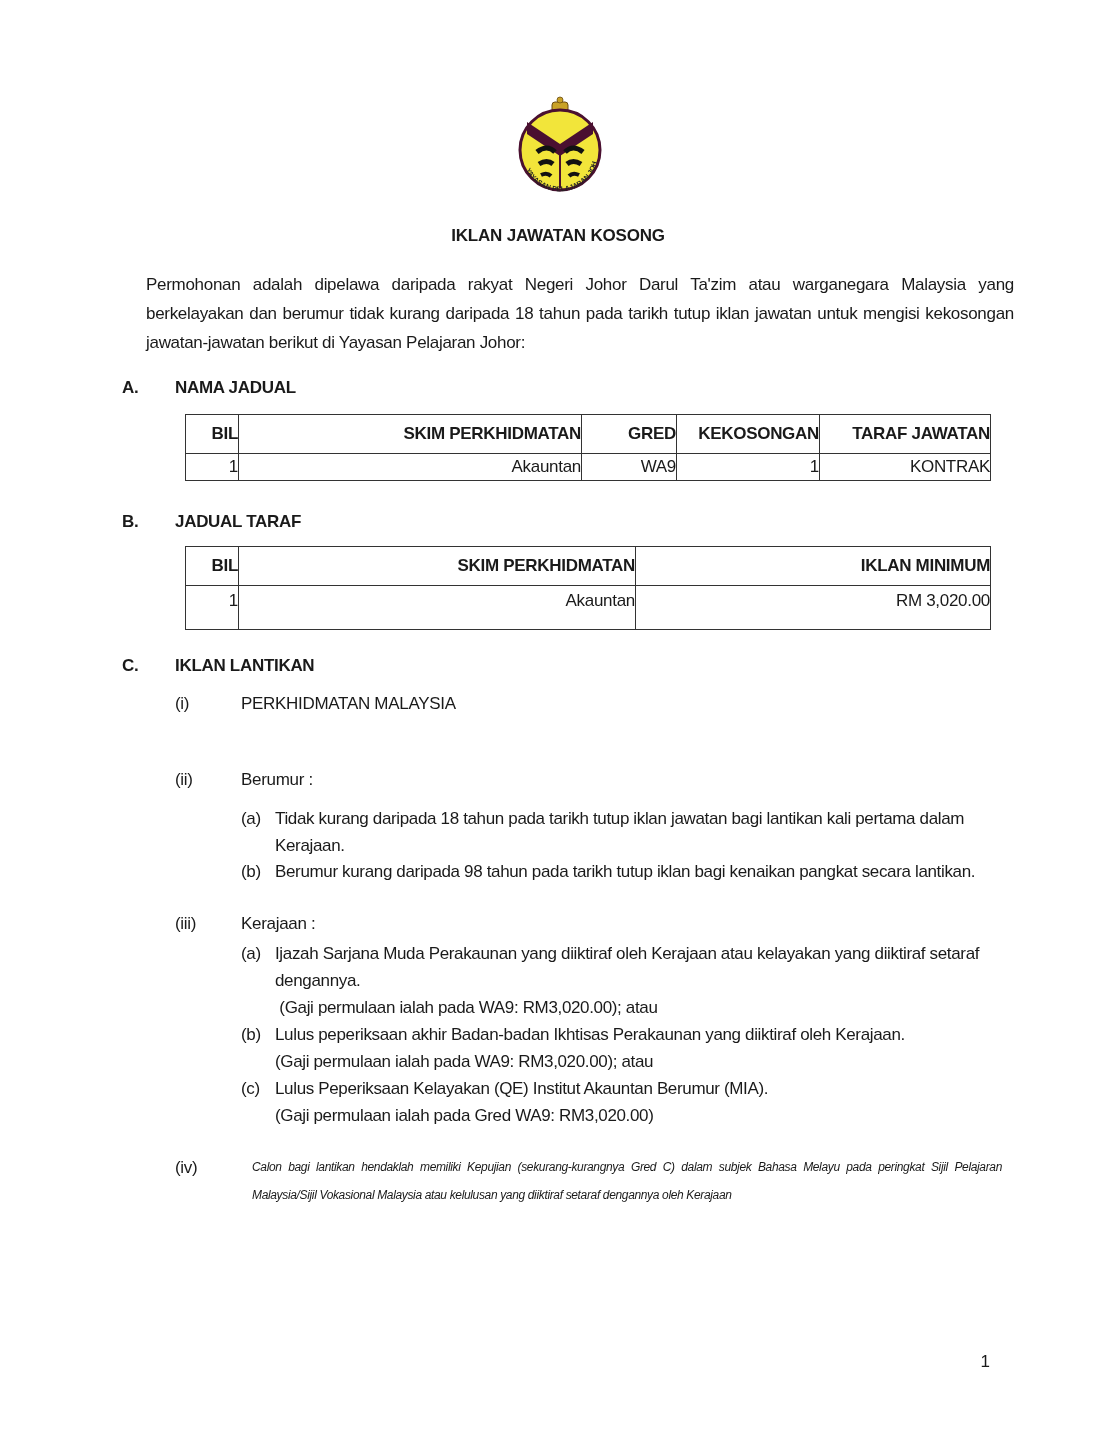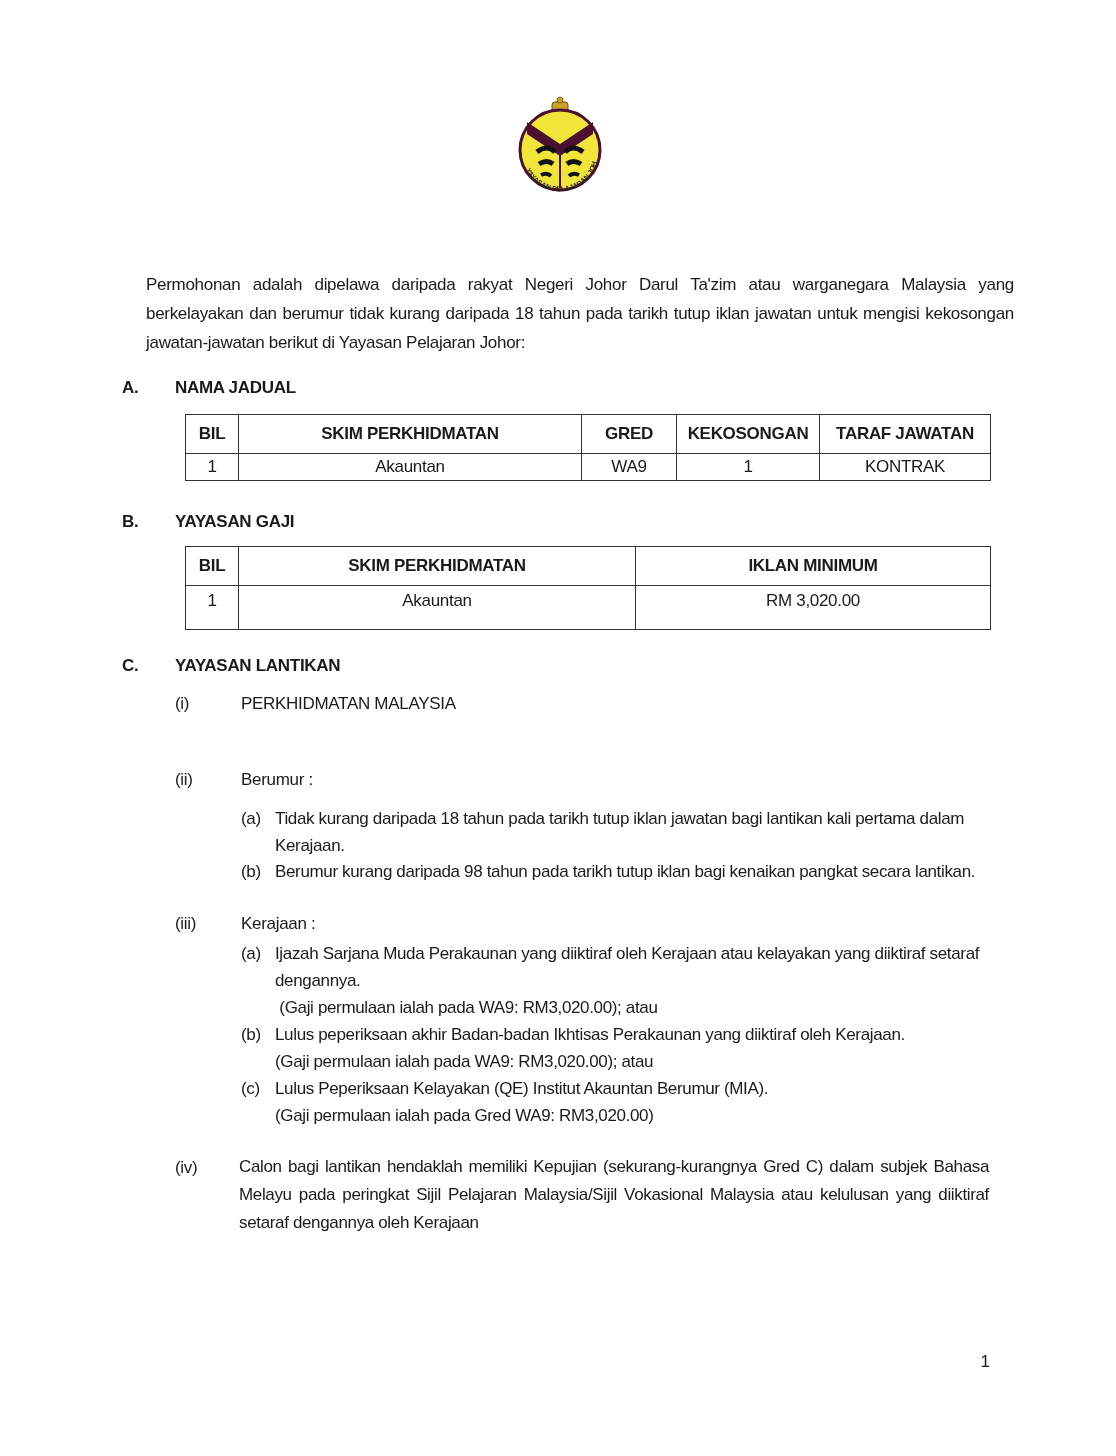--- a/index.html
+++ b/index.html
@@ -8,35 +8,35 @@
   .page { position:absolute; left:0; top:0; width:1116px; height:1456px; }
   .logo { position:absolute; left:505px; top:92px; width:110px; height:110px; }
   .title { position:absolute; left:0; width:1116px; top:226px; text-align:center;
            font-weight:bold; font-size:17px; letter-spacing:-0.2px; }
   .intro { position:absolute; left:122px; top:270px; width:868px; font-size:17px;
            line-height:29px; text-align:justify; letter-spacing:-0.3px;margin-left:24px; }
   .sec { position:absolute; font-weight:bold; font-size:17px; letter-spacing:-0.3px; }
   .sec .lt { position:absolute; left:0; }
   .sec .st { position:absolute; left:53px; white-space:nowrap; }
   table { position:absolute; border-collapse:collapse; font-size:17px; letter-spacing:-0.3px; }
-  td, th { border:1.5px solid #333; text-align:center; padding:0; }
+  td, th { border:1.5px solid #333; text-align:right; padding:0; }
   th { font-weight:bold; }
   .t1 { left:185px; top:414px; width:806px; }
   .t1 th { height:38px; vertical-align:middle; }
   .t1 td { height:26px; }
   .t2 { left:185px; top:546px; width:806px; }
   .t2 th { height:38px; }
   .t2 td { height:38px; vertical-align:top; padding-top:5px; }
   .item { position:absolute; font-size:17px; letter-spacing:-0.3px; }
   .roman { position:absolute; left:175px; }
   .itext { position:absolute; left:241px; white-space:nowrap; }
   .sub { position:absolute; left:241px; width:750px; font-size:17px; letter-spacing:-0.35px; line-height:27px; }
   .sub .lbl { position:absolute; left:0; }
   .sub .txt { position:absolute; left:34px; width:716px; }
-  .para { position:absolute; left:239px; width:750px; font-size:17px; line-height:28px; letter-spacing:-0.35px; }
+  .para { position:absolute; left:252px; width:750px; font-size:12px; line-height:28px; letter-spacing:-0.35px;font-style:italic; }
   .pnum { position:absolute; right:126px; top:1352px; font-size:17px; }
 </style>
 </head>
 <body>
 
 <div class="page">
 
   <div class="logo">
     <svg width="110" height="110" viewBox="0 0 110 110">
       <g transform="translate(55,10)">
@@ -52,20 +52,21 @@
       <path d="M62 72 q6 -5 14 0" stroke="#111" stroke-width="5" fill="none"></path>
       <path d="M36 83 q6 -3 10 1" stroke="#111" stroke-width="4" fill="none"></path>
       <path d="M64 84 q4 -4 10 -1" stroke="#111" stroke-width="4" fill="none"></path>
       <path id="arc" d="M18 70 A38 38 0 0 0 92 70" fill="none"></path>
       <text font-size="7" font-weight="bold" fill="#222" font-family="Liberation Sans, sans-serif">
         <textPath href="#arc" startOffset="8%">YAYASAN PELAJARAN JOHOR</textPath>
       </text>
     </svg>
   </div>
 
+  <div class="title">IKLAN JAWATAN KOSONG</div>
 
   <div class="intro">Permohonan adalah dipelawa daripada rakyat Negeri Johor Darul Ta'zim atau warganegara Malaysia yang berkelayakan dan berumur tidak kurang daripada 18 tahun pada tarikh tutup iklan jawatan untuk mengisi kekosongan jawatan-jawatan berikut di Yayasan Pelajaran Johor:</div>
 
   <div class="sec" style="left:122px; top:378px;">
     <span class="lt">A.</span>
     <span class="st">NAMA JADUAL</span>
   </div>
   <table class="t1">
     <tbody>
         <tr>
@@ -80,40 +81,40 @@
       <td>Akauntan</td>
       <td>WA9</td>
       <td>1</td>
       <td>KONTRAK</td>
     </tr>
   </tbody>
     </table>
 
   <div class="sec" style="left:122px; top:512px;">
     <span class="lt">B.</span>
-    <span class="st">YAYASAN GAJI</span>
+    <span class="st">JADUAL TARAF</span>
   </div>
   <table class="t2">
     <tbody>
         <tr>
       <th style="width:52px">BIL</th>
       <th style="width:396px">SKIM PERKHIDMATAN</th>
       <th>IKLAN MINIMUM</th>
     </tr>
     <tr>
       <td>1</td>
       <td>Akauntan</td>
       <td>RM 3,020.00</td>
     </tr>
   </tbody>
     </table>
 
   <div class="sec" style="left:122px; top:656px;">
     <span class="lt">C.</span>
-    <span class="st">YAYASAN LANTIKAN</span>
+    <span class="st">IKLAN LANTIKAN</span>
   </div>
 
   <div class="item" style="left:0; top:694px; width:1116px;">
     <span class="roman">(i)</span>
     <span class="itext">PERKHIDMATAN MALAYSIA</span>
   </div>
 
   <div class="item" style="left:0; top:770px; width:1116px;">
     <span class="roman">(ii)</span>
     <span class="itext">Berumur :</span>

